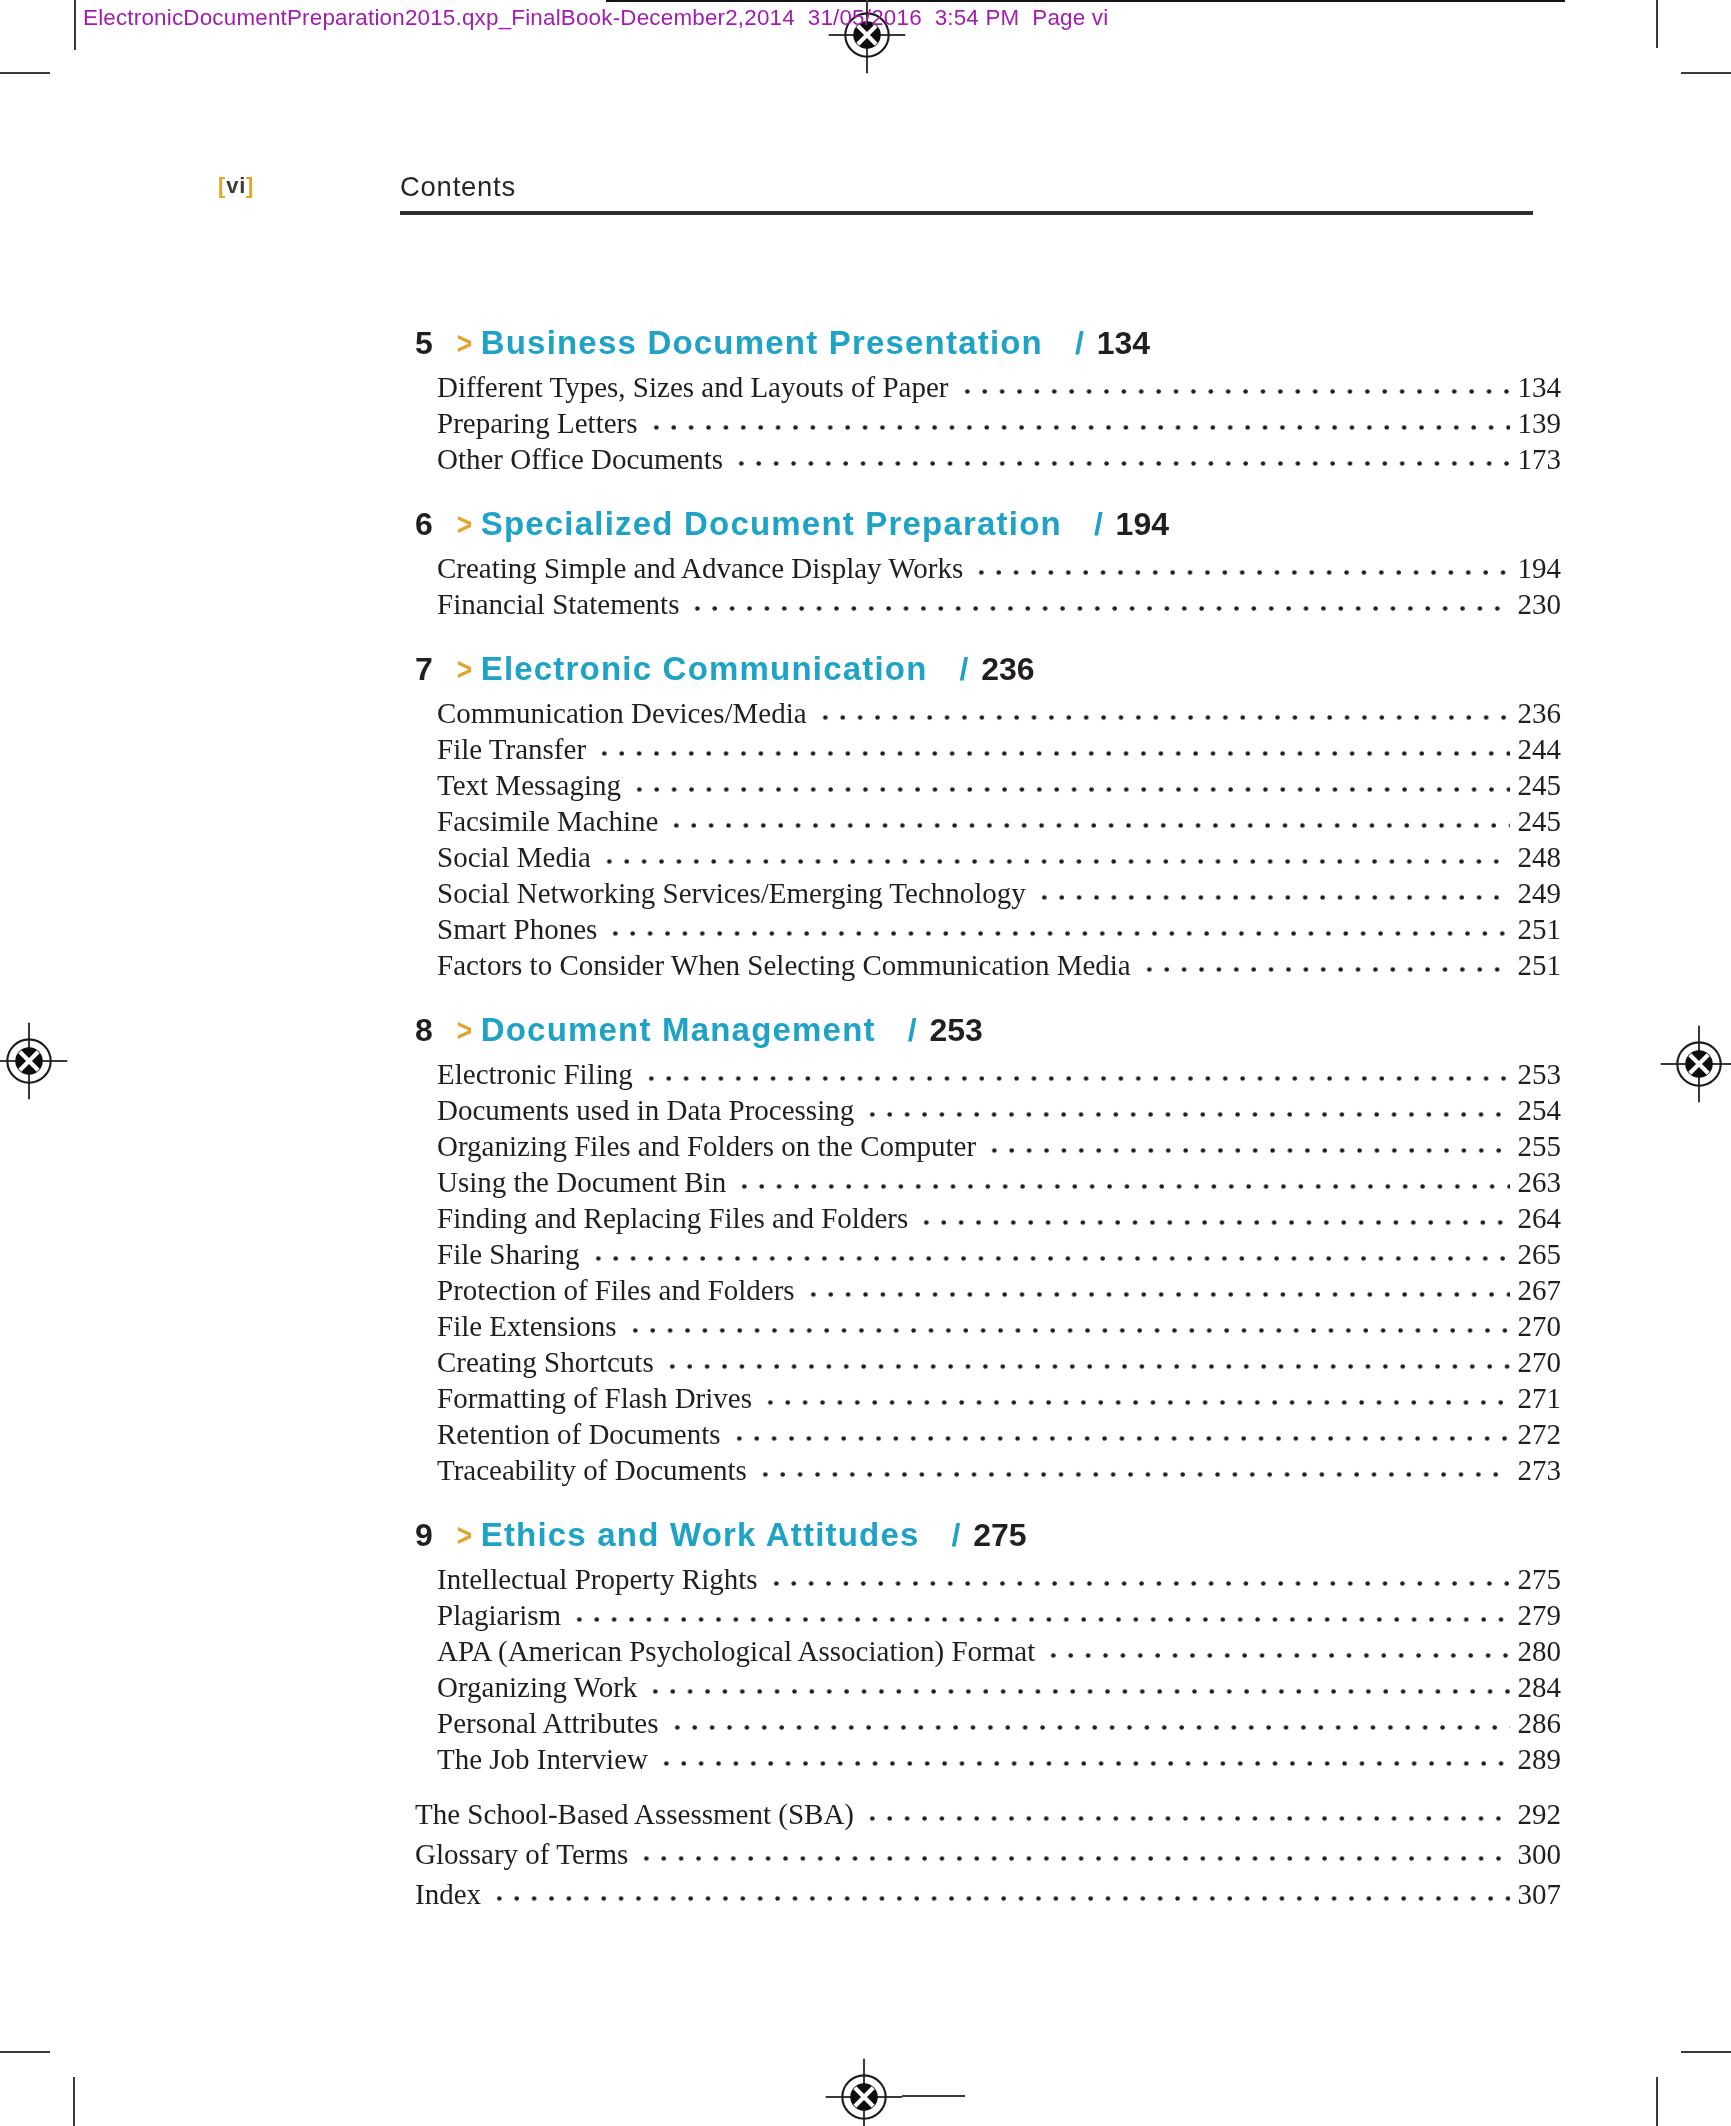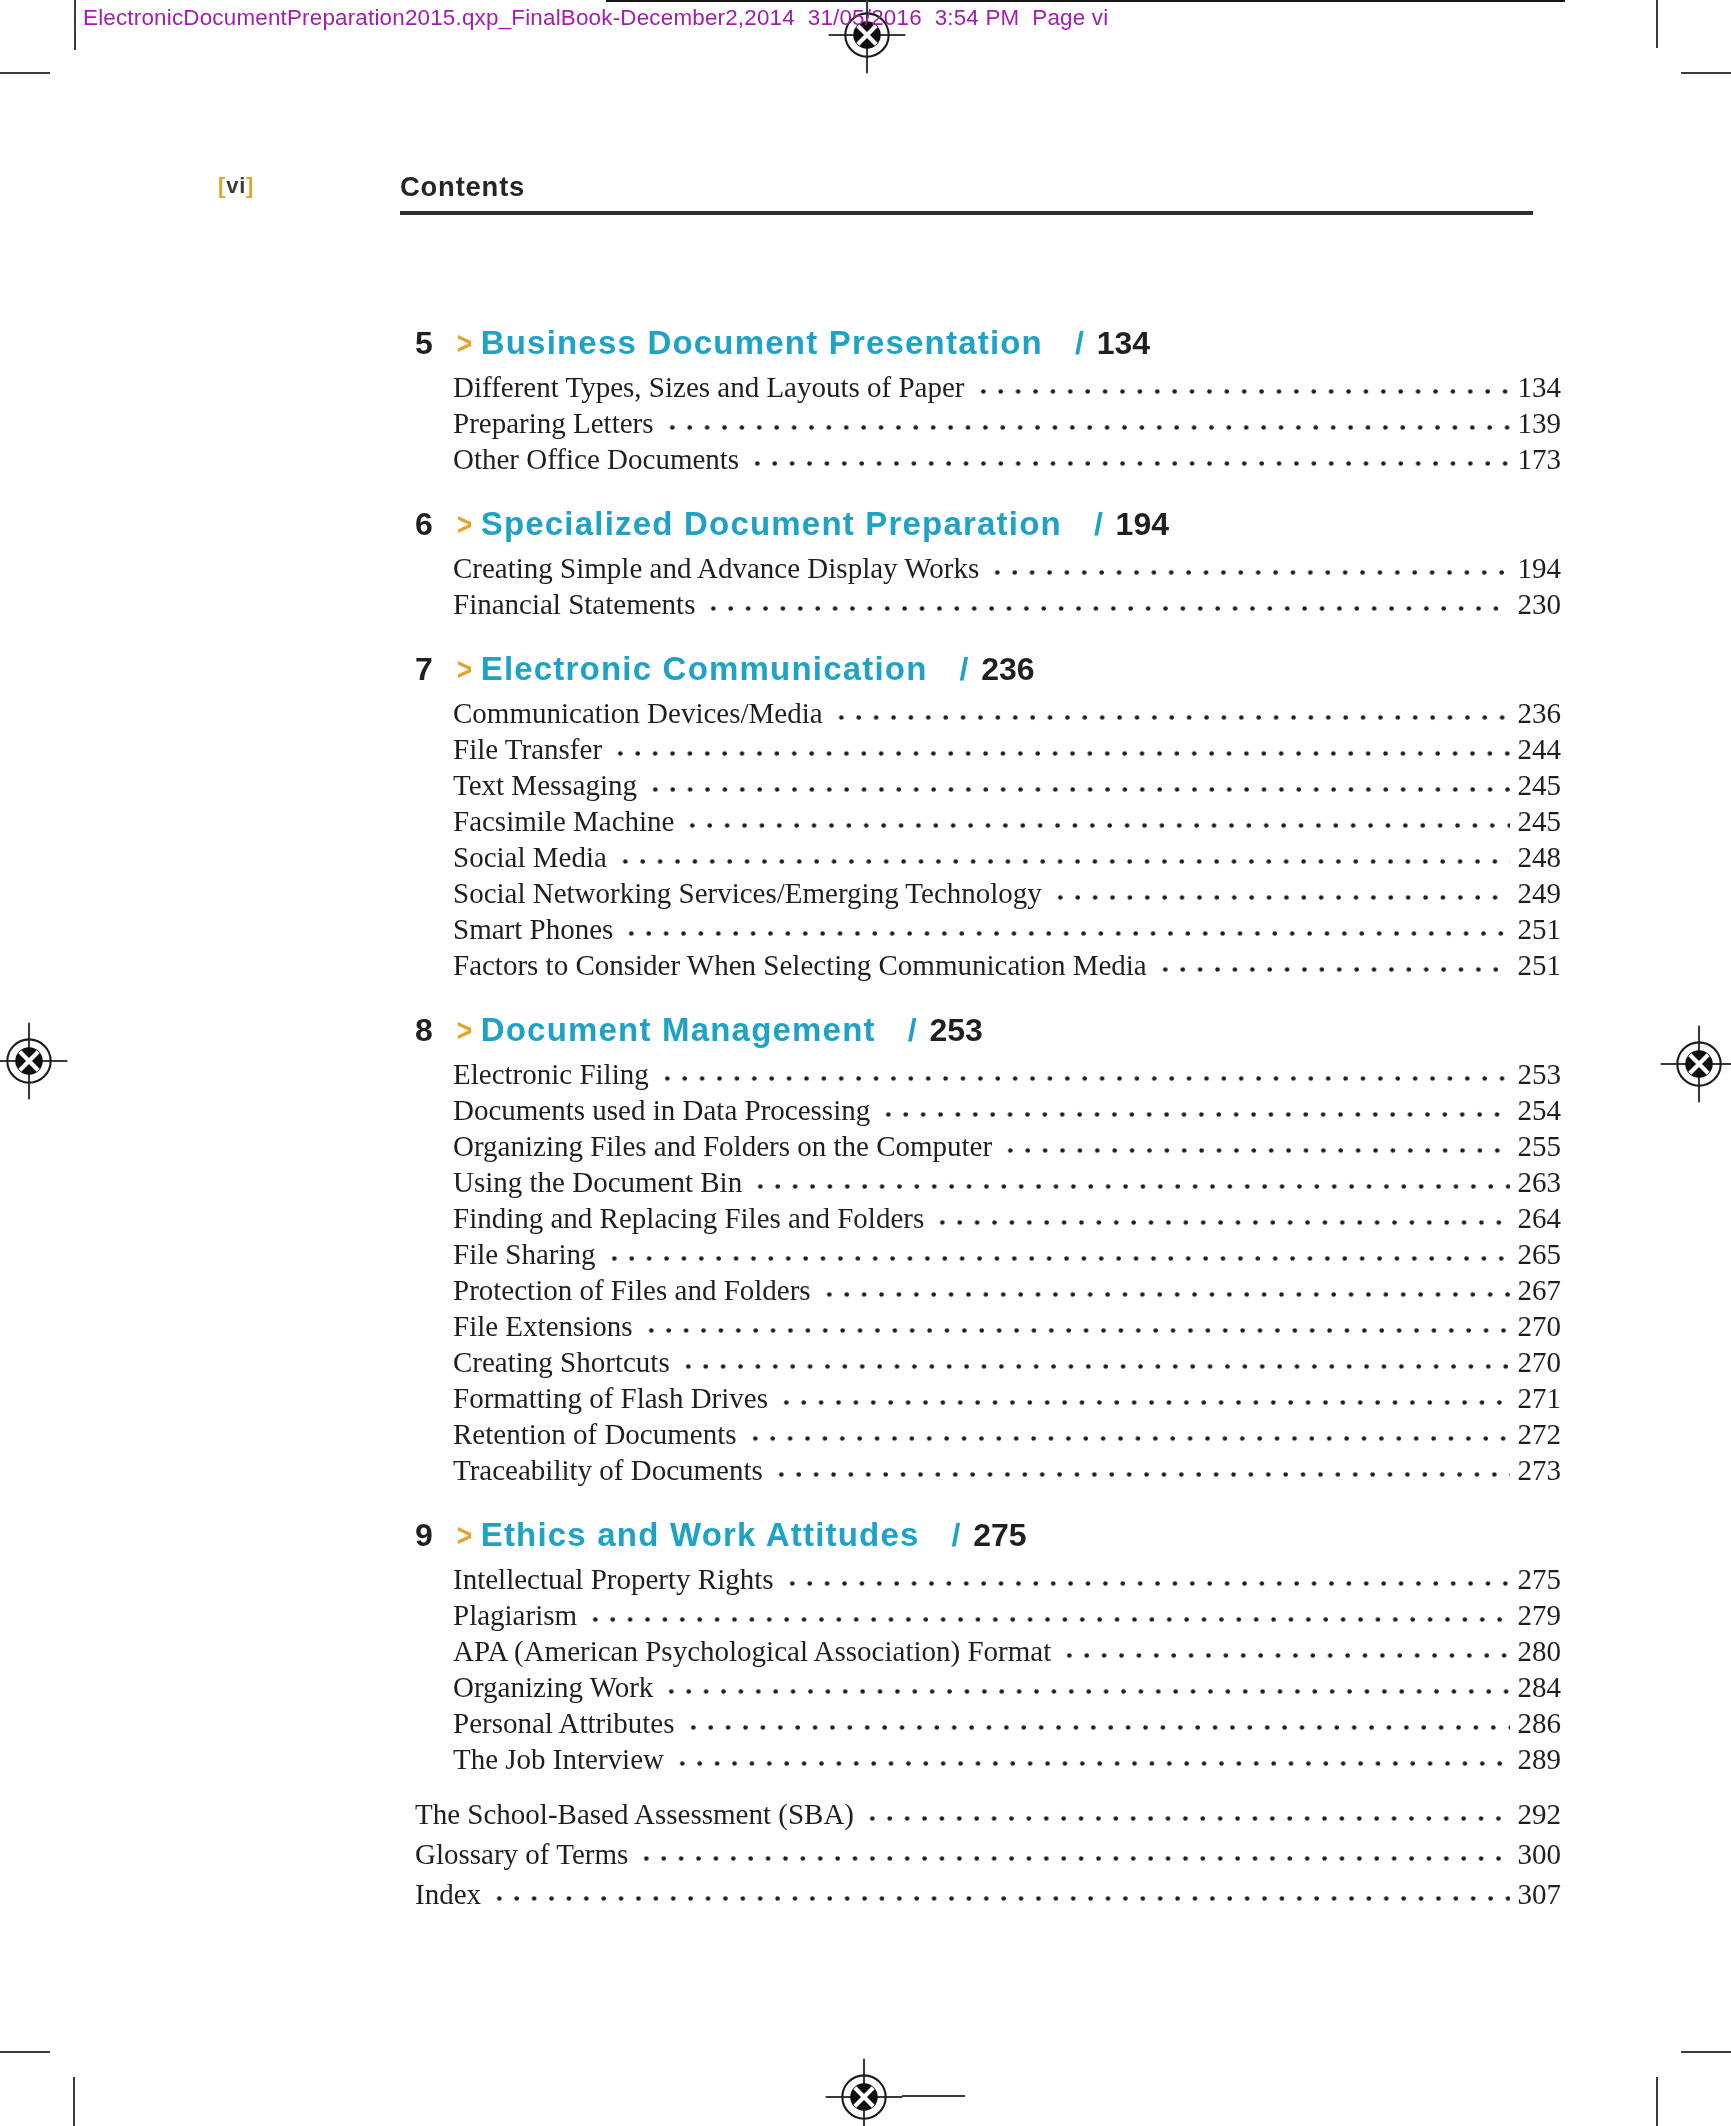--- a/index.html
+++ b/index.html
@@ -18,41 +18,41 @@
     white-space:pre;letter-spacing:0.2px;
   }
   
   .folio{
     position:absolute;left:218px;top:173px;
     font-size:22px;font-weight:700;color:#3f3b37;letter-spacing:0.8px;
   }
   .folio .bracket{color:#e4a32c;}
   .contents-title{
     position:absolute;left:400px;top:171px;
-    font-size:27.4px;font-weight:700;color:#262626;letter-spacing:0.8px;
+    font-size:27.4px;font-weight:400;color:#262626;letter-spacing:0.8px;
   }
   .title-rule{
     position:absolute;left:400px;top:211px;width:1133px;height:4.2px;
     background:#2e2e2e;
   }
   
   .toc{position:absolute;left:415px;top:321px;width:1146px;}
   .chapter{margin:0 0 25px 0;}
   .chap-head{
     display:flex;align-items:baseline;
     height:43px;line-height:43px;margin-bottom:5px;
     font-weight:700;font-size:33px;letter-spacing:1.2px;
     color:#231f20;white-space:nowrap;
   }
   .chap-num{width:40px;font-size:32px;letter-spacing:0;}
   .chevron{color:#e4a32c;font-size:32px;margin-right:5.8px;transform:scaleX(.82);display:inline-block;}
   .chap-title{color:#1ea3c7;}
   .chap-sep{color:#1ea3c7;margin:0 11.6px 0 32px;font-size:32px;}
   .chap-page{font-size:32px;letter-spacing:0;}
-  .entries{margin-left:38px;}
+  .entries{margin-left:22px;}
   .entry{
     display:flex;align-items:baseline;
     font-family:"Liberation Serif",serif;
     font-size:29px;line-height:36px;color:#1f1f1f;
   }
   .entry-title{white-space:nowrap;}
   .leader{
     flex:1 1 auto;height:5.8px;margin:0 7.5px 0 10px;
     background-image:radial-gradient(circle at 8.3px 2.9px,#1f1f1f 1.9px,rgba(0,0,0,0) 2.5px);
     background-size:17.4px 5.8px;background-repeat:repeat-x;background-position:left bottom;

